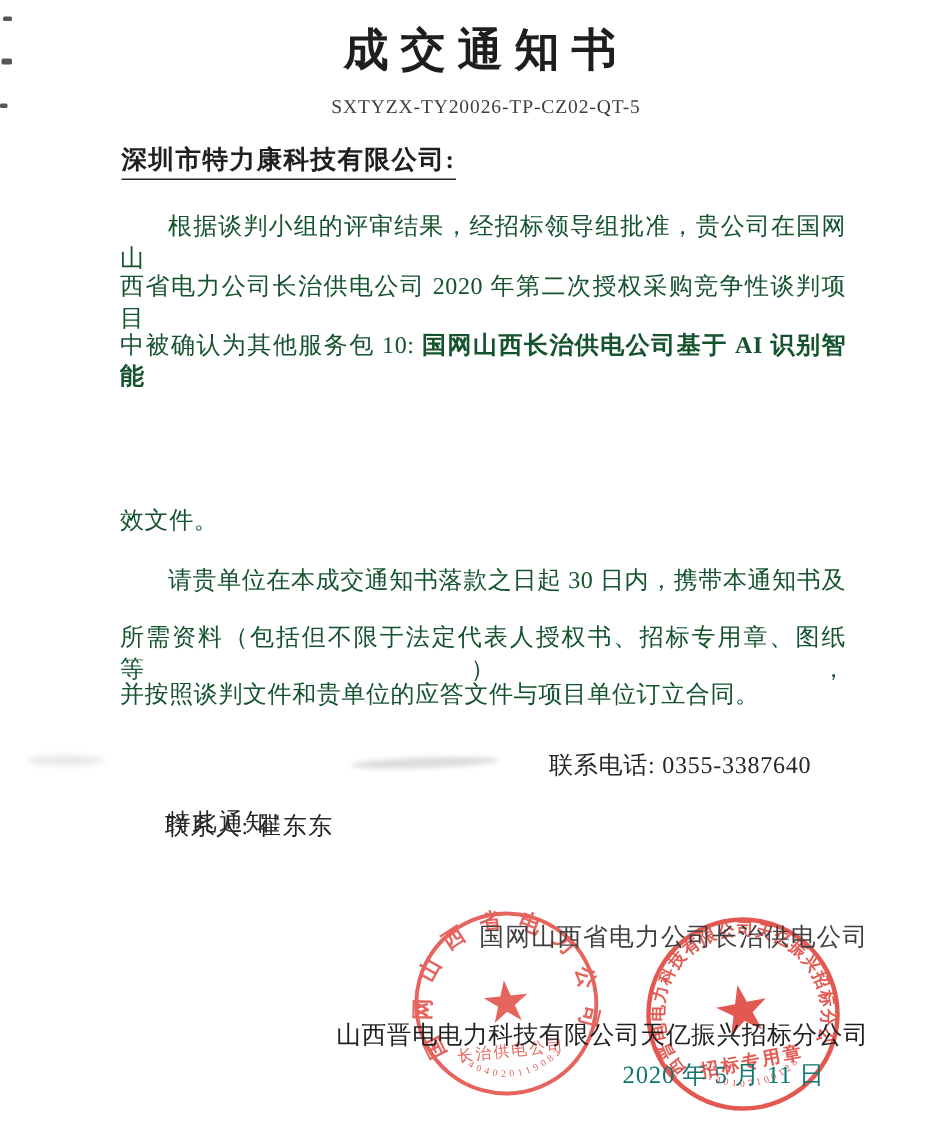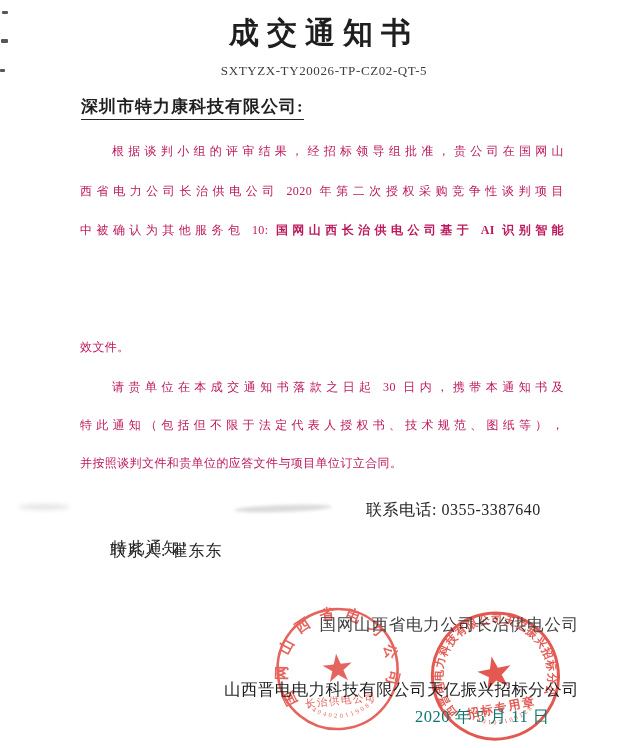--- a/index.html
+++ b/index.html
@@ -8,22 +8,22 @@
     font-family:"Liberation Serif","DejaVu Serif",serif;color:#262626;overflow:hidden;padding-left:26px;
   }
   
   .title{position:absolute;top:13px;left:0;width:100%;text-align:center;
     font-size:30px;font-weight:700;letter-spacing:8px;color:#1e1e1e;}
   .docnum{position:absolute;top:63px;left:0;width:100%;text-align:center;
     font-size:13px;color:#3d3d3d;letter-spacing:.6px;}
   .recipient{position:absolute;top:95px;left:81px;font-size:17px;font-weight:700;
     color:#1f1f1f;border-bottom:1.7px solid #262626;padding-bottom:1px;letter-spacing:1px;}
   
-  .line{position:absolute;left:80px;width:484px;font-size:12px;line-height:21px;
-    color:#be185d;letter-spacing:.4px;}
+  .line{position:absolute;left:80px;width:484px;font-size:16px;line-height:21px;
+    color:#14532d;letter-spacing:.4px;}
   .just{text-align:justify;text-align-last:justify;text-justify:inter-character;}
   .ind{text-indent:32px;}
   .tight{letter-spacing:-.4px;white-space:nowrap;}
   .b{font-weight:700;}
   .ul{border-bottom:1.7px solid #262626;padding-bottom:0px;}
   
   .mosaic{display:inline-block;height:14px;vertical-align:-1px;margin:0 3px;
     background-image:repeating-conic-gradient(#b5b5b5 0% 25%, #e7e7e7 0% 50%);
     background-size:9px 9px;opacity:.9;border-radius:1px;}
   
@@ -57,21 +57,21 @@
   <div class="title">成交通知书</div>
   <div class="docnum">SXTYZX-TY20026-TP-CZ02-QT-5</div>
   <div class="recipient">深圳市特力康科技有限公司:</div>
 
   <div class="line just ind" style="top:141px;">根据谈判小组的评审结果，经招标领导组批准，贵公司在国网山</div>
   <div class="line just" style="top:181px;">西省电力公司长治供电公司 2020 年第二次授权采购竞争性谈判项目</div>
   <div class="line just" style="top:220px;"><span>中被确认为其他服务包 10: </span><span class="b">国网山西长治供电公司基于 AI 识别智能</span></div>
   <div class="line" style="top:337px;">效文件。</div>
 
   <div class="line just ind" style="top:377px;">请贵单位在本成交通知书落款之日起 30 日内，携带本通知书及</div>
-  <div class="line just" style="top:415px;">特此通知（包括但不限于法定代表人授权书、技术规范、图纸等），</div>
+  <div class="line just" style="top:415px;">所需资料（包括但不限于法定代表人授权书、招标专用章、图纸等），</div>
   <div class="line" style="top:453px;">并按照谈判文件和贵单位的应答文件与项目单位订立合同。</div>
 
   <div class="smudge smudge-1"></div>
   <div class="smudge smudge-2"></div>
   <div class="contact-person">联系人: 崔东东</div>
   <div class="contact-phone">联系电话: 0355-3387640</div>
 
   <div class="notice">特此通知!</div>
 
   <div class="stamp stamp-left">

